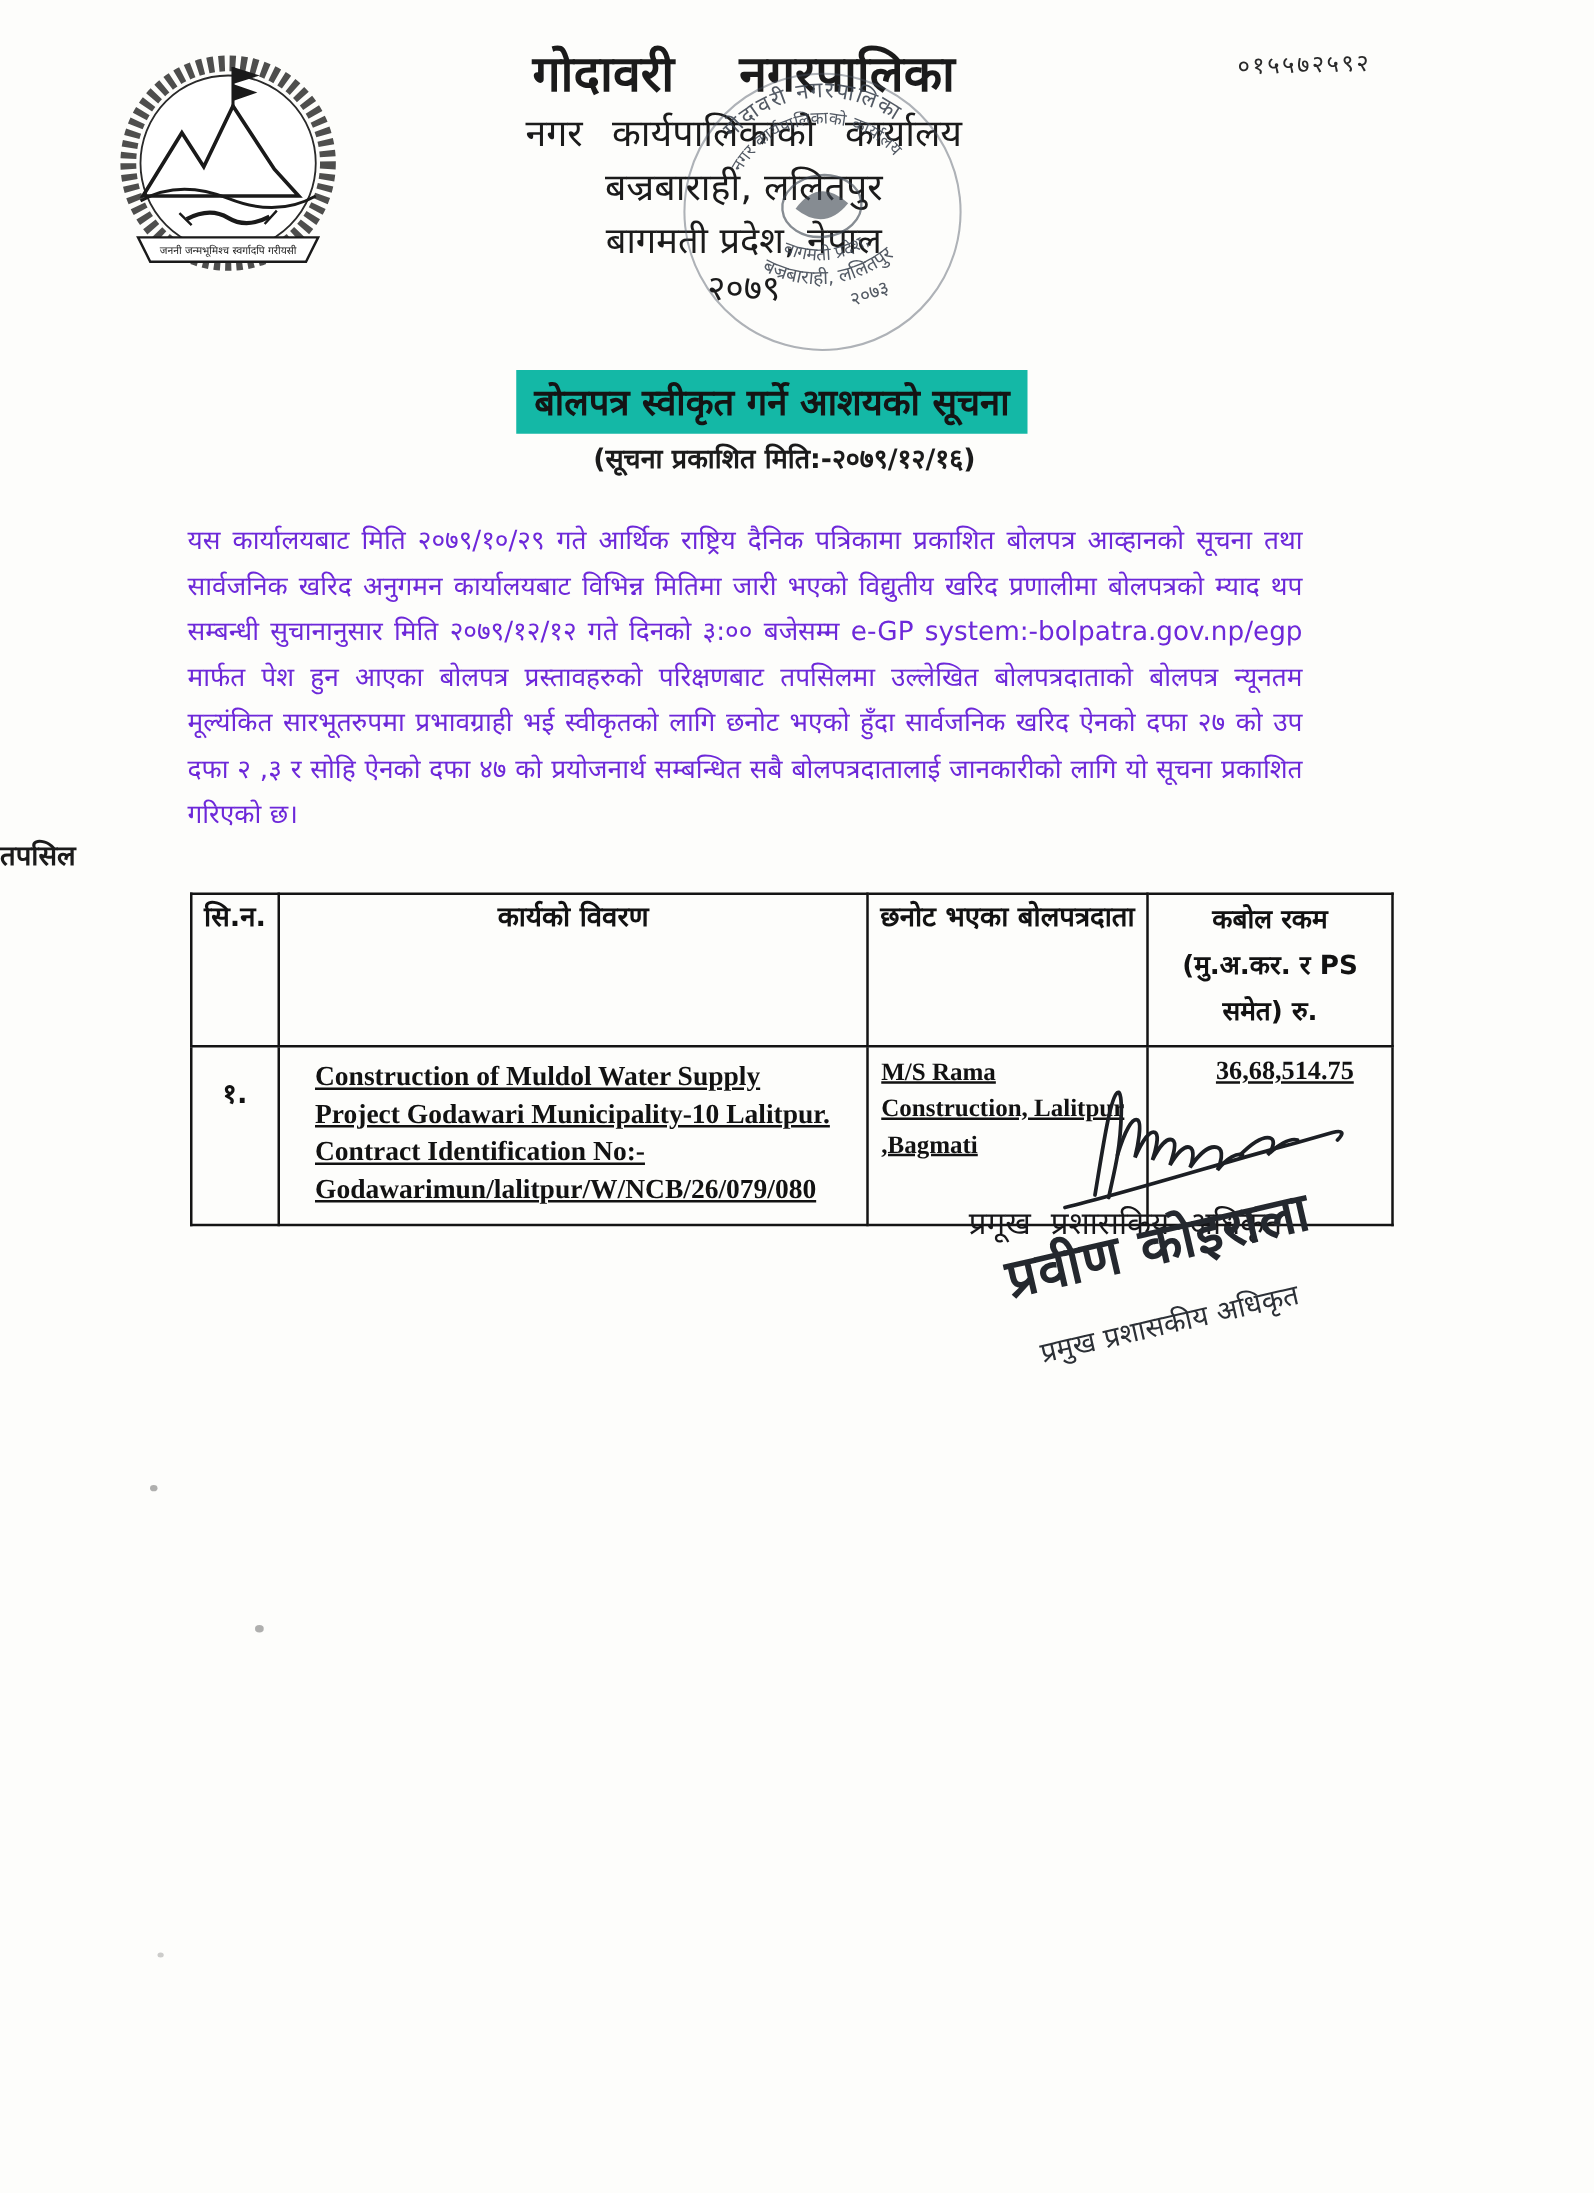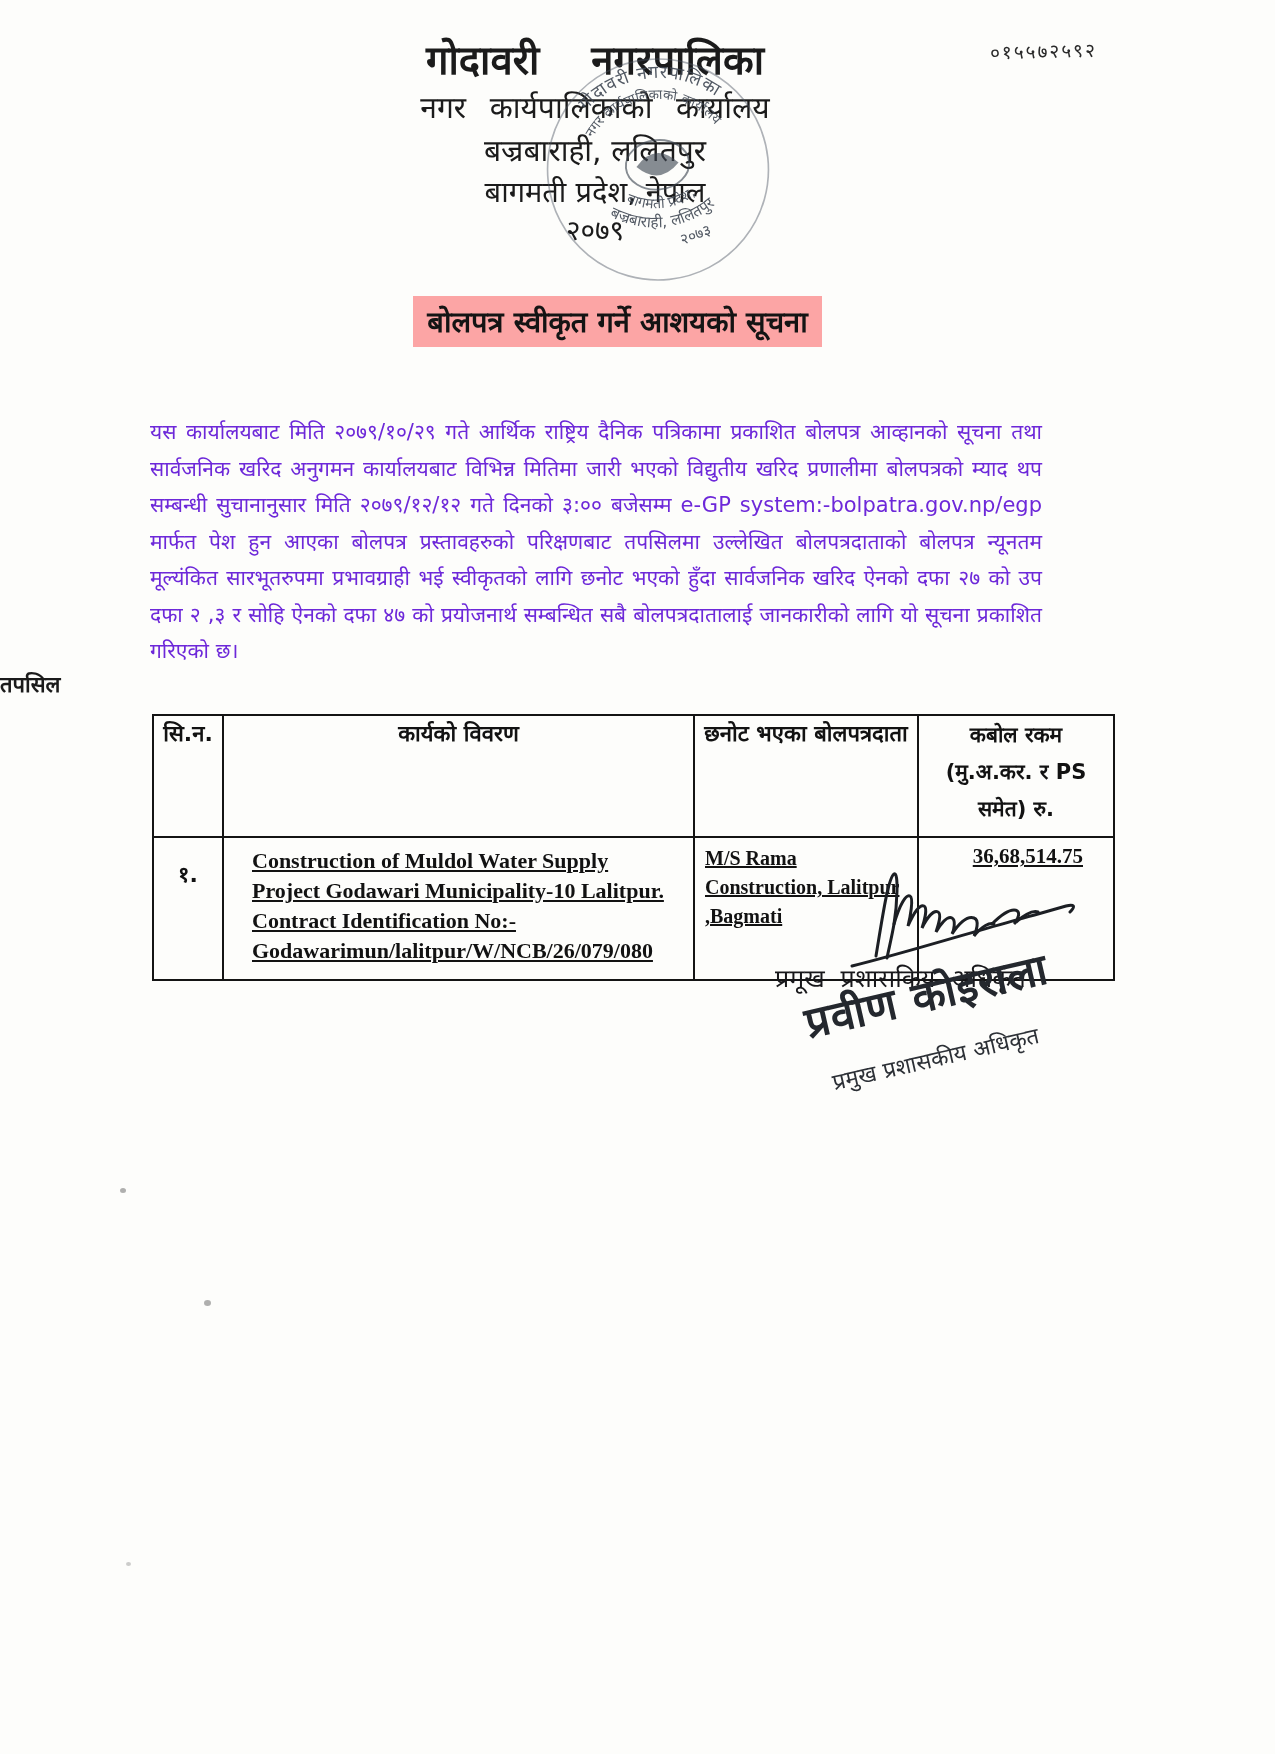--- a/index.html
+++ b/index.html
@@ -18,21 +18,21 @@
   .h-line3 { font-size:30px; line-height:1.4; }
   .h-line4 { font-size:29px; line-height:1.4; }
   .h-line5 { font-size:28px; line-height:1.35; }
 
   .emblem { left:85px; top:38px; }
   .stamp-wrap { left:538px; top:52px; width:240px; height:235px; transform:rotate(-6deg); opacity:.88; }
 
   
   .notice-title-row { left:0; top:296px; width:1235px; text-align:center; }
   .notice-title {
-    display:inline-block; background:#fca5a5; color:#141414;
+    display:inline-block; background:#14b8a6; color:#141414;
     font-size:29px; font-weight:bold; padding:5px 14px 7px 14px;
   }
   .pub-date { left:0; top:351px; width:1255px; text-align:center; font-size:21.5px; font-weight:bold; }
 
   
   .body-text {
     left:150px; top:414px; width:892px;
     font-size:21px; line-height:36.5px; text-align:justify; color:#6d28d9;
   }
   .schedule-label { left:0; top:668px; width:1196px; text-align:left; font-size:22px; font-weight:bold; }
@@ -71,20 +71,34 @@
   .speck2 { left:204px; top:1300px; width:7px; height:6px; }
   .speck3 { left:126px; top:1562px; width:5px; height:4px; opacity:.35; }
 </style>
 </head>
 <body>
 
 <div class="page">
 
   <div class="abs ref-number">०१५५७२५९२</div>
 
+  <div class="abs emblem">
+    <svg width="195" height="185" viewBox="0 0 200 190">
+      <circle cx="100" cy="95" r="82" fill="none" stroke="#222" stroke-width="13" stroke-dasharray="5 4" opacity="0.8"></circle>
+      <circle cx="100" cy="95" r="72" fill="#ffffff" stroke="#2a2a2a" stroke-width="1.5"></circle>
+      <path d="M30 122 L62 70 L80 98 L104 48 L138 100 L158 122 Z" fill="none" stroke="#1a1a1a" stroke-width="3"></path>
+      <line x1="104" y1="48" x2="104" y2="16" stroke="#1a1a1a" stroke-width="2.5"></line>
+      <path d="M104 16 L126 23 L104 30 L124 37 L104 44 Z" fill="#1a1a1a"></path>
+      <path d="M28 126 Q60 108 100 124 Q140 140 172 122" fill="none" stroke="#1a1a1a" stroke-width="2.5"></path>
+      <path d="M66 141 Q85 131 100 140 Q115 149 134 139" fill="none" stroke="#1a1a1a" stroke-width="3.5"></path>
+      <path d="M60 136 L70 146 M140 134 L130 145" stroke="#1a1a1a" stroke-width="2"></path>
+      <path d="M26 156 L174 156 L164 176 L36 176 Z" fill="#ffffff" stroke="#1a1a1a" stroke-width="2"></path>
+      <text x="100" y="170" font-size="8.5" text-anchor="middle" fill="#1a1a1a">जननी जन्मभूमिश्च स्वर्गादपि गरीयसी</text>
+    </svg>
+  </div>
 
   <div class="abs header-block">
     <div class="h-line1">गोदावरी नगरपालिका</div>
     <div class="h-line2">नगर कार्यपालिकाको कार्यालय</div>
     <div class="h-line3">बज्रबाराही, ललितपुर</div>
     <div class="h-line4">बागमती प्रदेश, नेपाल</div>
     <div class="h-line5">२०७९</div>
   </div>
 
   <div class="abs stamp-wrap">
@@ -111,20 +125,21 @@
         <textPath href="#arcB2" startOffset="50%" text-anchor="middle">बागमती प्रदेश,</textPath>
       </text>
       <text x="114" y="166" font-size="13" fill="#3c4450" transform="rotate(-14 114 166)">२०७३</text>
     </svg>
   </div>
 
   <div class="abs notice-title-row">
     <span class="notice-title">बोलपत्र स्वीकृत गर्ने आशयको सूचना</span>
   </div>
 
+  <div class="abs pub-date">(सूचना प्रकाशित मिति:-२०७९/१२/१६)</div>
 
   <div class="abs body-text">यस कार्यालयबाट मिति २०७९/१०/२९ गते आर्थिक राष्ट्रिय दैनिक पत्रिकामा प्रकाशित बोलपत्र आव्हानको सूचना तथा सार्वजनिक खरिद अनुगमन कार्यालयबाट विभिन्न मितिमा जारी भएको विद्युतीय खरिद प्रणालीमा बोलपत्रको म्याद थप सम्बन्धी सुचानानुसार मिति २०७९/१२/१२ गते दिनको ३:०० बजेसम्म e-GP system:-bolpatra.gov.np/egp मार्फत पेश हुन आएका बोलपत्र प्रस्तावहरुको परिक्षणबाट तपसिलमा उल्लेखित बोलपत्रदाताको बोलपत्र न्यूनतम मूल्यंकित सारभूतरुपमा प्रभावग्राही भई स्वीकृतको लागि छनोट भएको हुँदा सार्वजनिक खरिद ऐनको दफा २७ को उप दफा २ ,३ र सोहि ऐनको दफा ४७ को प्रयोजनार्थ सम्बन्धित सबै बोलपत्रदातालाई जानकारीको लागि यो सूचना प्रकाशित गरिएको छ।</div>
 
   <div class="abs schedule-label">तपसिल</div>
 
   <table class="abs notice-table">
     <tbody>
       <tr>
         <th class="col-sn th-cell">सि.न.</th>
         <th class="col-desc th-cell">कार्यको विवरण</th>

